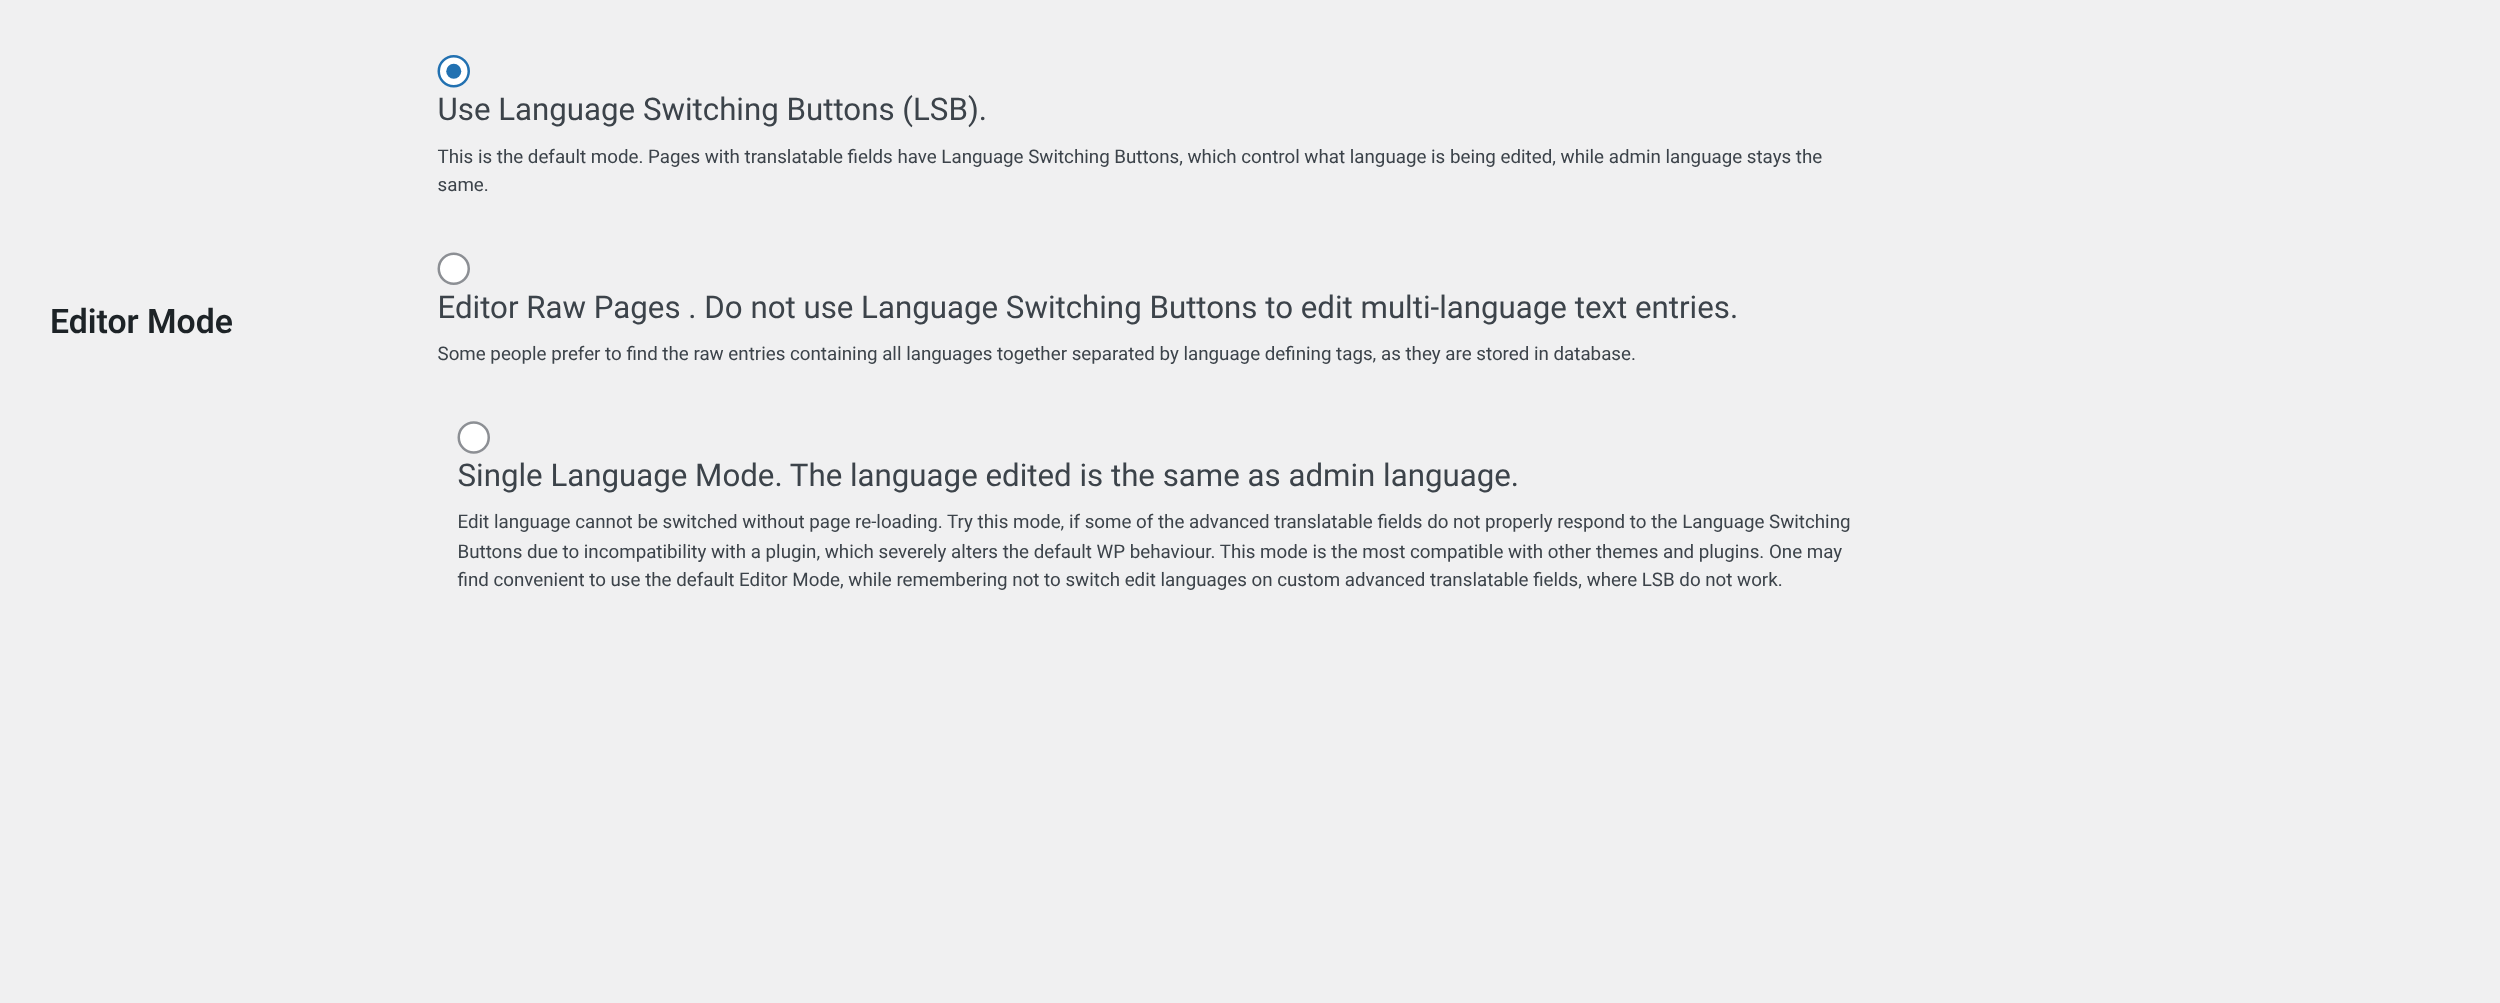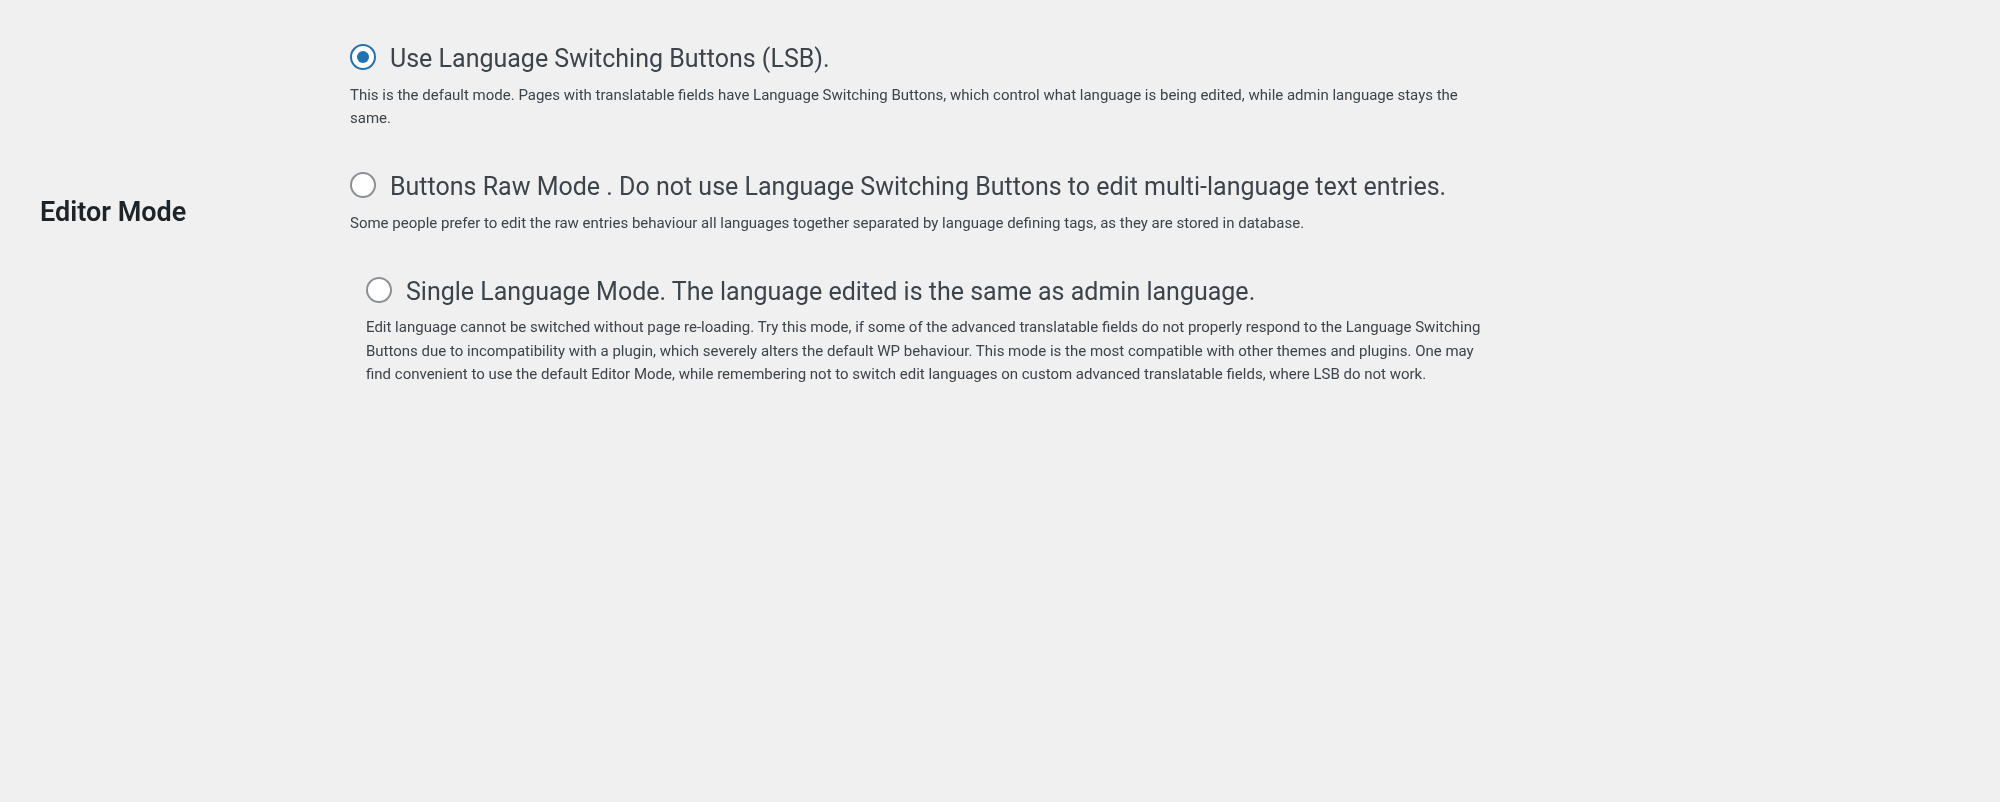--- a/index.html
+++ b/index.html
@@ -36,20 +36,21 @@
     margin-bottom: 38px;
   }
   .option-block:last-child {
     margin-bottom: 0;
     margin-left: 16px;
   }
   .radio-line {
     display: flex;
     align-items: flex-start;
     margin-bottom: 6px;
+    flex-direction: column;
   }
   .radio {
     flex: 0 0 auto;
     width: 26px;
     height: 26px;
     border: 2px solid #8c8f94;
     border-radius: 50%;
     background: #fff;
     margin-right: 14px;
     margin-top: 4px;
@@ -97,23 +98,23 @@
         <div class="radio-line">
           <span class="radio checked"></span>
           <span class="option-label">Use Language Switching Buttons (LSB).</span>
         </div>
         <div class="option-desc">This is the default mode. Pages with translatable fields have Language Switching Buttons, which control what language is being edited, while admin language stays the same.</div>
       </div>
 
       <div class="option-block">
         <div class="radio-line">
           <span class="radio"></span>
-          <span class="option-label">Buttons Raw Mode . Do not use Language Switching Buttons to edit multi-language text entries.</span>
+          <span class="option-label">Editor Raw Pages . Do not use Language Switching Buttons to edit multi-language text entries.</span>
         </div>
-        <div class="option-desc">Some people prefer to edit the raw entries behaviour all languages together separated by language defining tags, as they are stored in database.</div>
+        <div class="option-desc">Some people prefer to find the raw entries containing all languages together separated by language defining tags, as they are stored in database.</div>
       </div>
 
       <div class="option-block">
         <div class="radio-line">
           <span class="radio"></span>
           <span class="option-label">Single Language Mode. The language edited is the same as admin language.</span>
         </div>
         <div class="option-desc">Edit language cannot be switched without page re-loading. Try this mode, if some of the advanced translatable fields do not properly respond to the Language Switching Buttons due to incompatibility with a plugin, which severely alters the default WP behaviour. This mode is the most compatible with other themes and plugins. One may find convenient to use the default Editor Mode, while remembering not to switch edit languages on custom advanced translatable fields, where LSB do not work.</div>
       </div>
 

